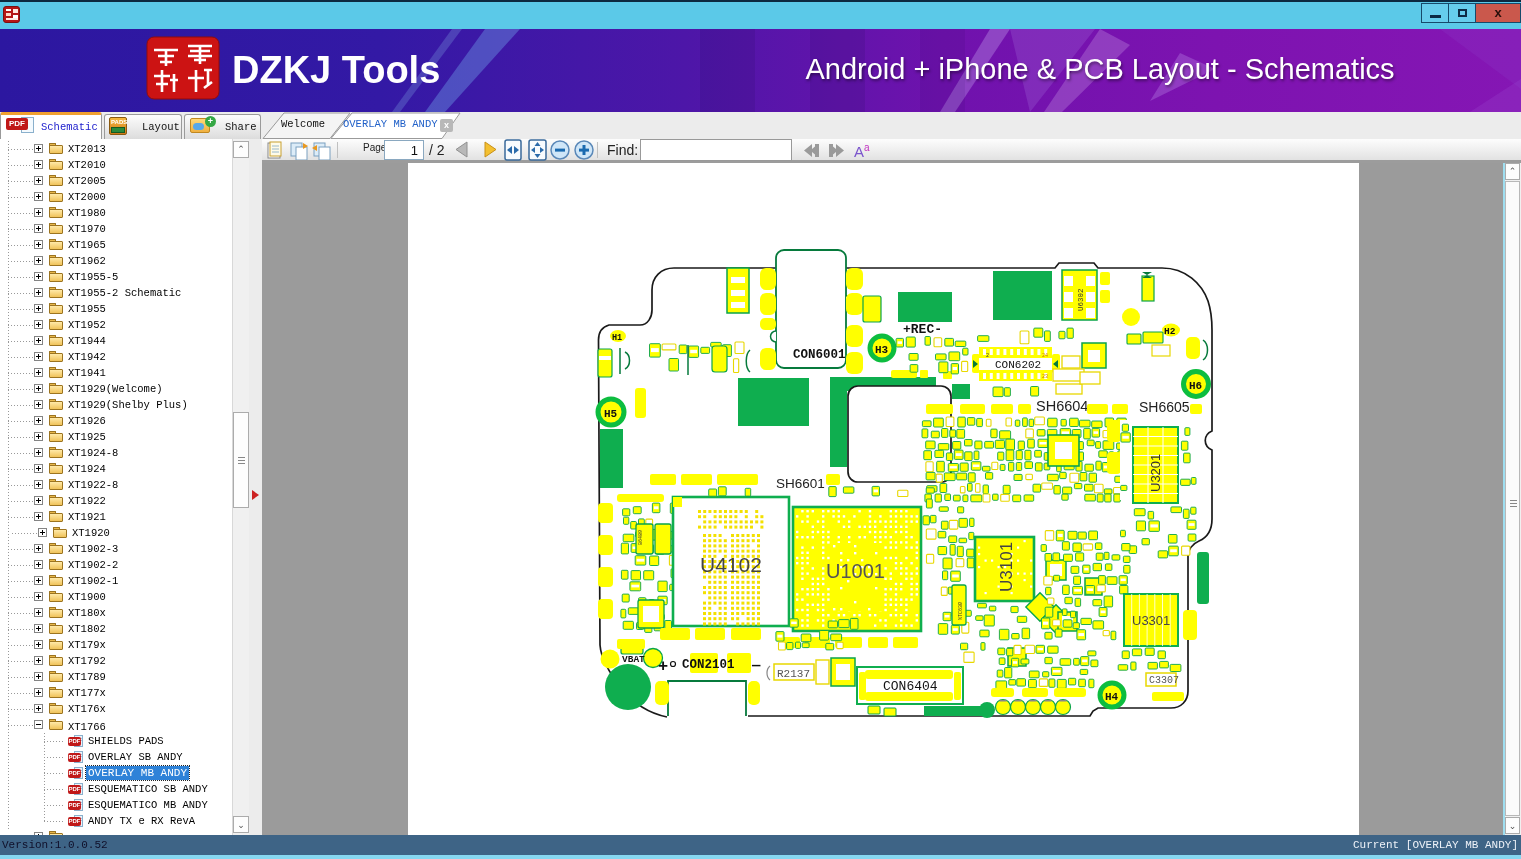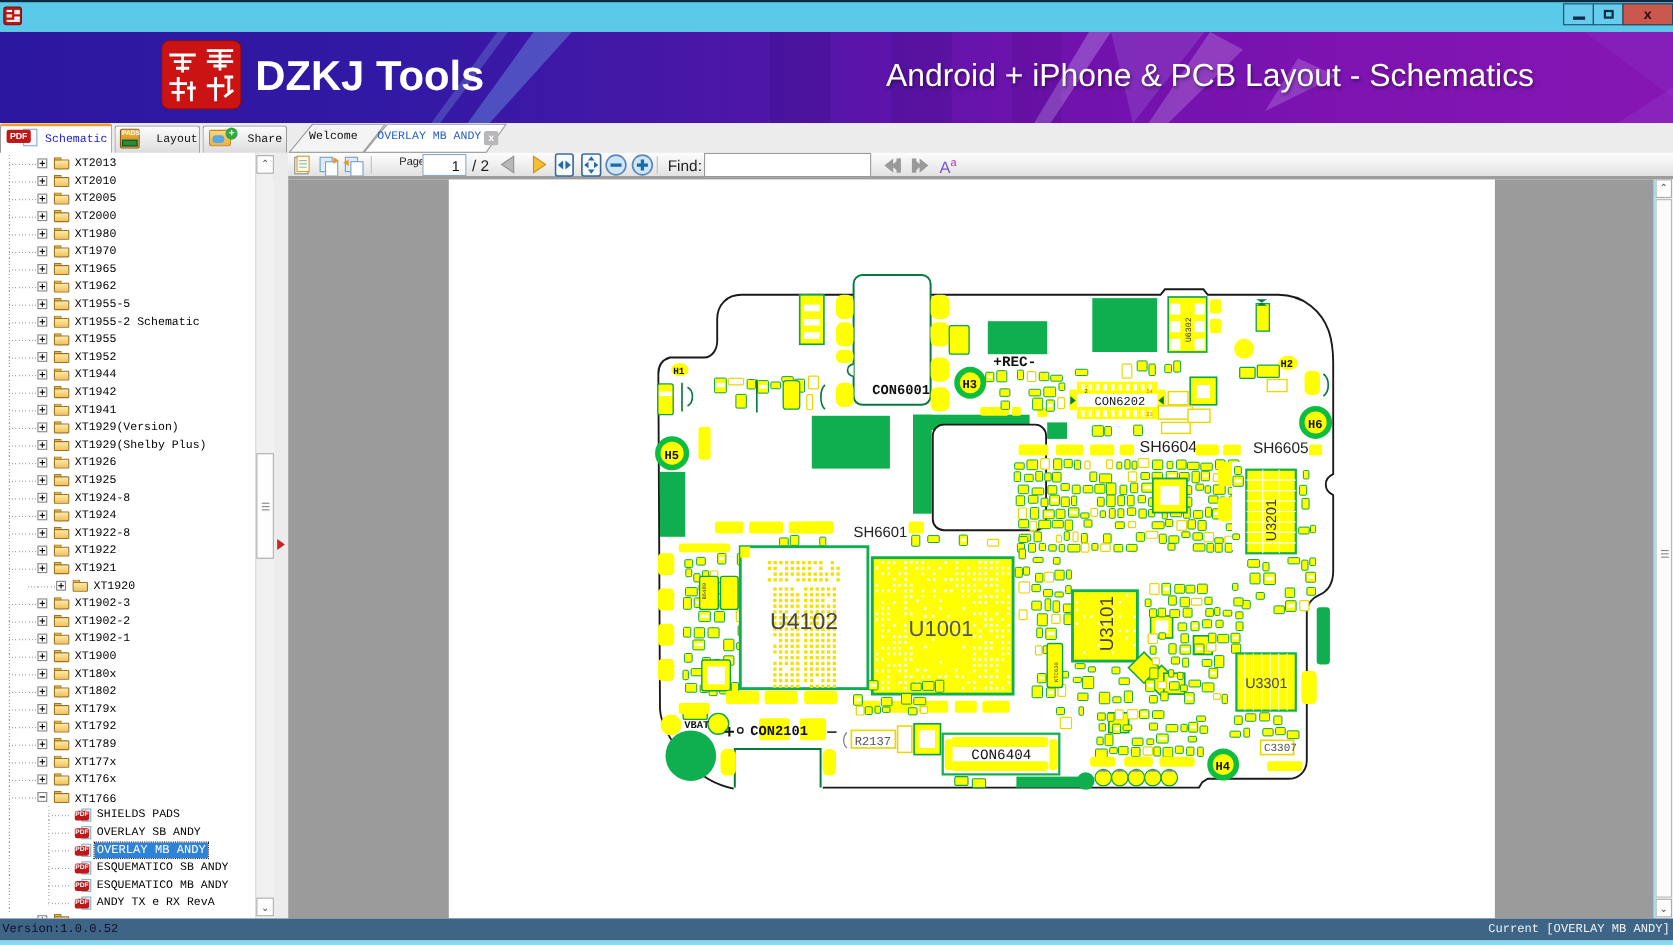--- a/index.html
+++ b/index.html
@@ -343,21 +343,21 @@
 <div style="position:absolute;left:0;top:242px;width:232px;height:16px">
 <div style="position:absolute;left:8px;top:8px;width:26px;height:1px;background-image:repeating-linear-gradient(90deg,#999 0 1px,transparent 1px 3px)"></div>
 <div style="position:absolute;left:34px;top:3px;width:9px;height:9px;background:#fff;border:1px solid #848484">
         <div style="position:absolute;left:1px;top:3px;width:5px;height:1px;background:#000"></div>
         <div style="position:absolute;left:3px;top:1px;width:1px;height:5px;background:#000"></div>
       </div>
 <div style="position:absolute;left:49px;top:2px;width:16px;height:12px;">
         <div style="position:absolute;left:0;top:0;width:7px;height:3px;background:#e8b84c;border:1px solid #9c7420;border-bottom:none;border-radius:1px 1px 0 0"></div>
         <div style="position:absolute;left:0;top:2px;width:14px;height:9px;background:linear-gradient(#ffe9a8,#f0c35a);border:1px solid #9c7420;border-radius:1px"></div>
       </div>
-<span style="position:absolute;left:68px;top:2px;font:10.5px 'Liberation Mono',monospace;color:#000;white-space:pre">XT1929(Version)</span>
+<span style="position:absolute;left:68px;top:2px;font:10.5px 'Liberation Mono',monospace;color:#000;white-space:pre">XT1929(Welcome)</span>
 </div>
 
 <div style="position:absolute;left:0;top:258px;width:232px;height:16px">
 <div style="position:absolute;left:8px;top:8px;width:26px;height:1px;background-image:repeating-linear-gradient(90deg,#999 0 1px,transparent 1px 3px)"></div>
 <div style="position:absolute;left:34px;top:3px;width:9px;height:9px;background:#fff;border:1px solid #848484">
         <div style="position:absolute;left:1px;top:3px;width:5px;height:1px;background:#000"></div>
         <div style="position:absolute;left:3px;top:1px;width:1px;height:5px;background:#000"></div>
       </div>
 <div style="position:absolute;left:49px;top:2px;width:16px;height:12px;">
         <div style="position:absolute;left:0;top:0;width:7px;height:3px;background:#e8b84c;border:1px solid #9c7420;border-bottom:none;border-radius:1px 1px 0 0"></div>
@@ -450,21 +450,21 @@
         <div style="position:absolute;left:1px;top:3px;width:5px;height:1px;background:#000"></div>
         <div style="position:absolute;left:3px;top:1px;width:1px;height:5px;background:#000"></div>
       </div>
 <div style="position:absolute;left:49px;top:2px;width:16px;height:12px;">
         <div style="position:absolute;left:0;top:0;width:7px;height:3px;background:#e8b84c;border:1px solid #9c7420;border-bottom:none;border-radius:1px 1px 0 0"></div>
         <div style="position:absolute;left:0;top:2px;width:14px;height:9px;background:linear-gradient(#ffe9a8,#f0c35a);border:1px solid #9c7420;border-radius:1px"></div>
       </div>
 <span style="position:absolute;left:68px;top:2px;font:10.5px 'Liberation Mono',monospace;color:#000;white-space:pre">XT1921</span>
 </div>
 
-<div style="position:absolute;left:17px;top:386px;width:276px;height:16px">
+<div style="position:absolute;left:4px;top:386px;width:276px;height:16px">
 <div style="position:absolute;left:8px;top:8px;width:26px;height:1px;background-image:repeating-linear-gradient(90deg,#999 0 1px,transparent 1px 3px)"></div>
 <div style="position:absolute;left:34px;top:3px;width:9px;height:9px;background:#fff;border:1px solid #848484">
         <div style="position:absolute;left:1px;top:3px;width:5px;height:1px;background:#000"></div>
         <div style="position:absolute;left:3px;top:1px;width:1px;height:5px;background:#000"></div>
       </div>
 <div style="position:absolute;left:49px;top:2px;width:16px;height:12px;">
         <div style="position:absolute;left:0;top:0;width:7px;height:3px;background:#e8b84c;border:1px solid #9c7420;border-bottom:none;border-radius:1px 1px 0 0"></div>
         <div style="position:absolute;left:0;top:2px;width:14px;height:9px;background:linear-gradient(#ffe9a8,#f0c35a);border:1px solid #9c7420;border-radius:1px"></div>
       </div>
 <span style="position:absolute;left:68px;top:2px;font:10.5px 'Liberation Mono',monospace;color:#000;white-space:pre">XT1920</span>

